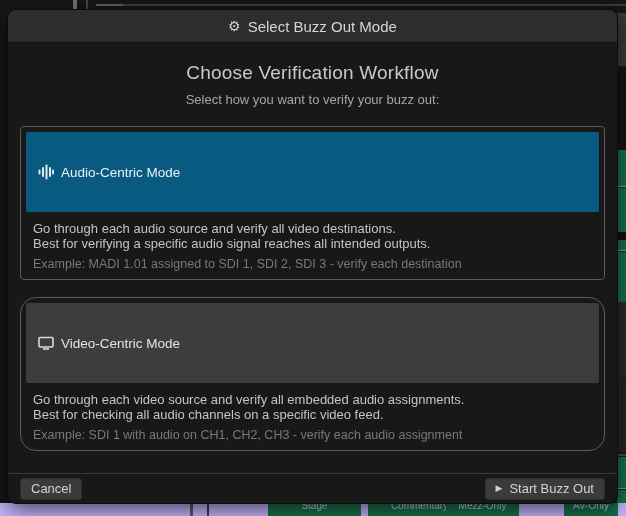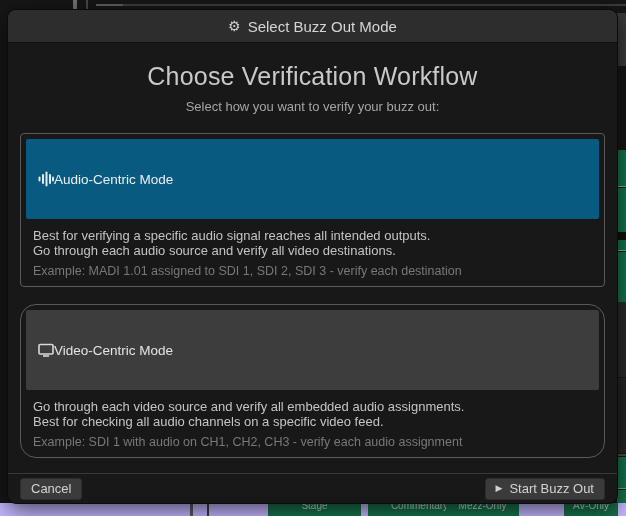--- a/index.html
+++ b/index.html
@@ -62,41 +62,41 @@
     background: #2d2d2d;
     border-radius: 8px 8px 0 0;
     border-bottom: 1px solid #101010;
     display: flex; align-items: center; justify-content: center; gap: 7px;
     color: #d5d5d5; font-size: 15px;
   }
   .gear { font-size: 14px; color: #cfcfcf; }
 
   .heading {
     margin-top: 19px; text-align: center;
-    font-size: 25px; font-weight: 300; color: #c9c9c9;
+    font-size: 19px; font-weight: 300; color: #c9c9c9;
     letter-spacing: .2px;
   }
   .subtitle {
     margin-top: 8px; text-align: center;
     font-size: 13px; color: #a5a5a5;
   }
 
   .cards { padding: 0 12px; }
   .card-outer {
     border: 1px solid #5a5a5a;
     border-radius: 4px;
     padding: 5px 5px 8px 5px;
     cursor: pointer;
   }
   .card-outer.first  { margin-top: 19px; }
   .card-outer.second { margin-top: 17px; border-radius: 16px; }
   .card-inner {
     height: 80px; border-radius: 2px;
     display: flex; align-items: center;
-    padding: 0 12px; 
+    padding: 0 12px; gap: 7px;
     font-size: 13.5px; color: #ecf0f2;
   }
   .card-inner.audio { background: var(--accent-blue); }
   .card-inner.video { background: var(--card-gray); color: #e4e4e4; }
   .card-icon { display: inline-flex; align-items: center; }
   .card-icon svg { display: block; }
 
   .card-desc { padding: 9px 7px 0 7px; font-size: 13px; line-height: 15px; color: #c4c4c4; }
   .card-example { padding: 6px 7px 0 7px; font-size: 12.5px; color: #787878; }
 
@@ -178,22 +178,22 @@
               <rect x="4" y="3" width="2" height="10" rx="1"></rect>
               <rect x="7.5" y="0.5" width="2" height="15" rx="1"></rect>
               <rect x="11" y="3" width="2" height="10" rx="1"></rect>
               <rect x="14" y="5.5" width="2" height="5" rx="1"></rect>
             </g>
           </svg>
         </span>
         <span>Audio-Centric Mode</span>
       </div>
       <div class="card-desc">
+        <div>Go through each audio source and verify all video destinations.</div>
         <div>Best for verifying a specific audio signal reaches all intended outputs.</div>
-        <div>Go through each audio source and verify all video destinations.</div>
       </div>
       <div class="card-example">Example: MADI 1.01 assigned to SDI 1, SDI 2, SDI 3 - verify each destination</div>
     </div>
 
     <div class="card-outer second">
       <div class="card-inner video">
         <span class="card-icon">
           <svg width="16" height="16" viewBox="0 0 16 16">
             <rect x="1" y="2.5" width="14" height="9.5" rx="1" fill="none" stroke="#d8d8d8" stroke-width="1.6"></rect>
             <rect x="5" y="13.2" width="6" height="1.6" fill="#d8d8d8"></rect>

